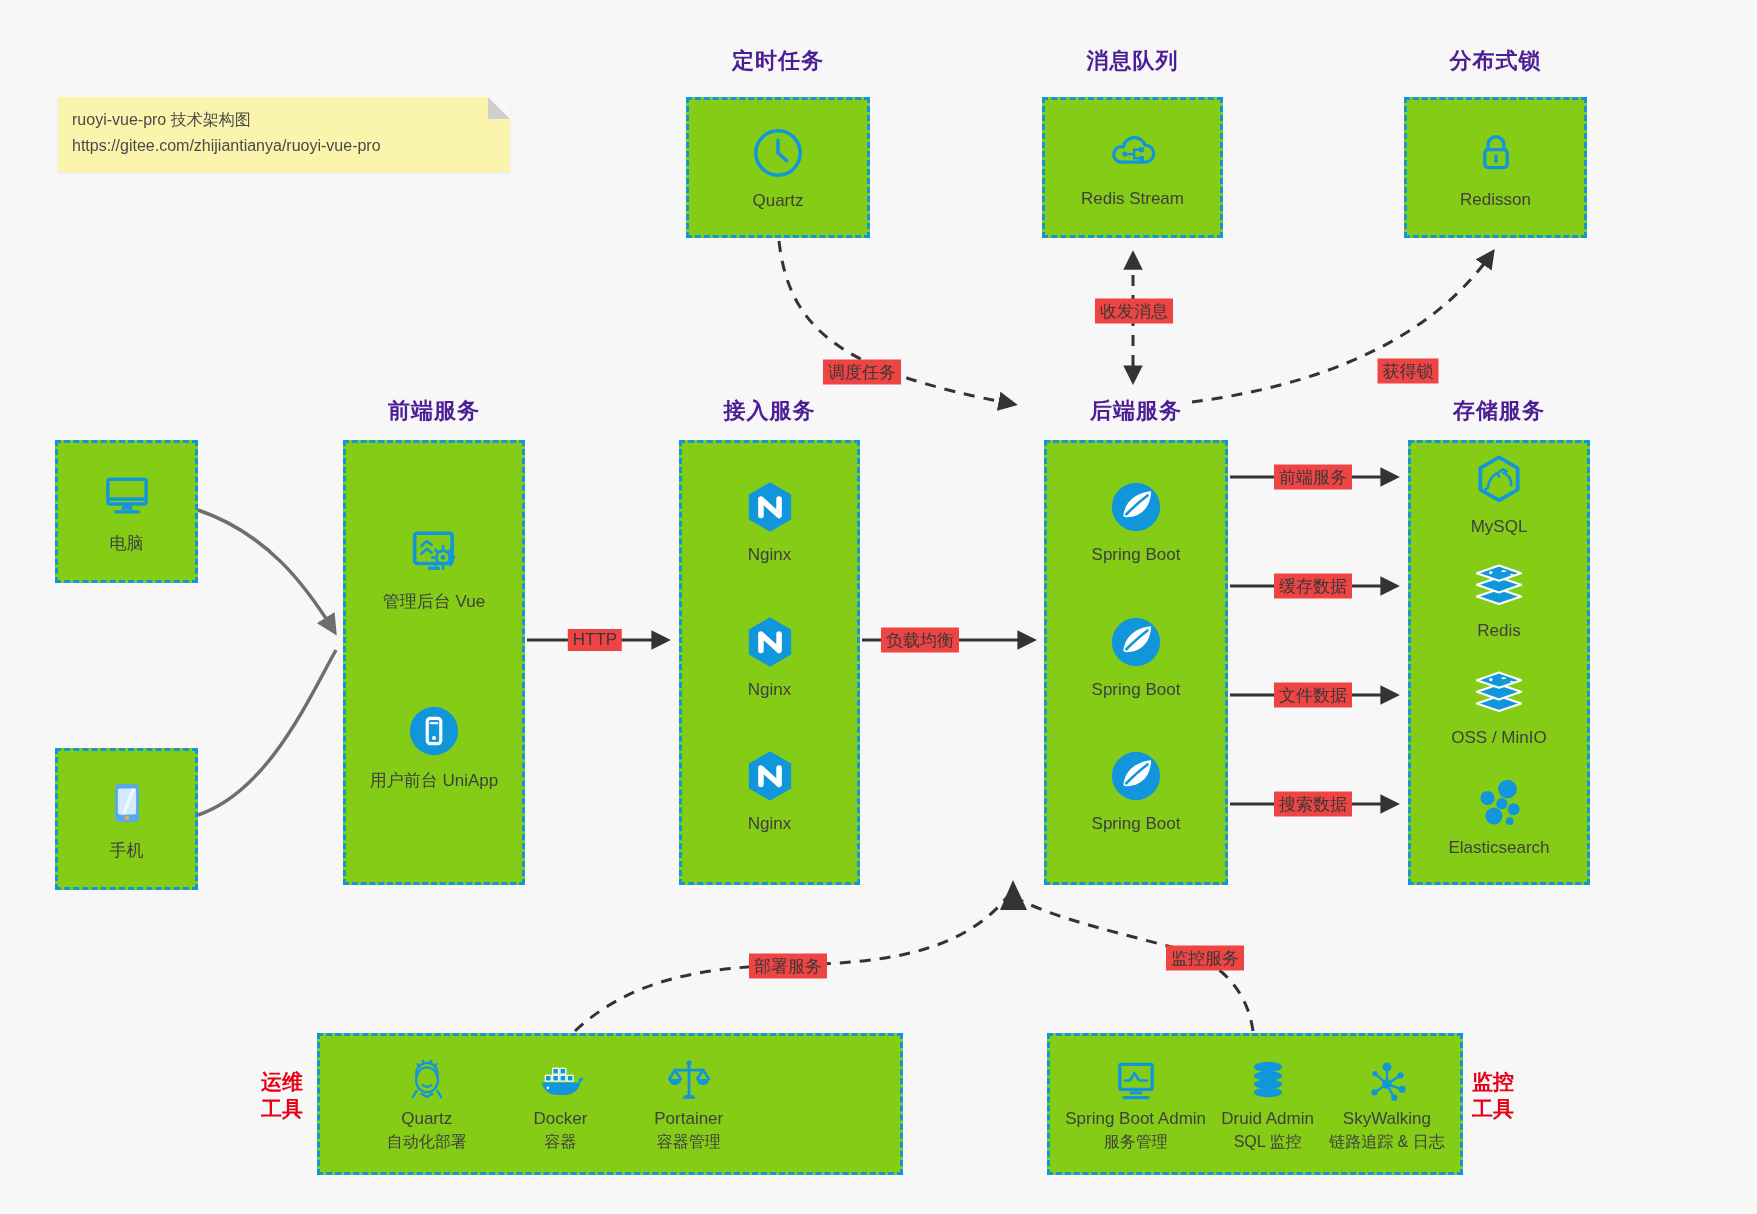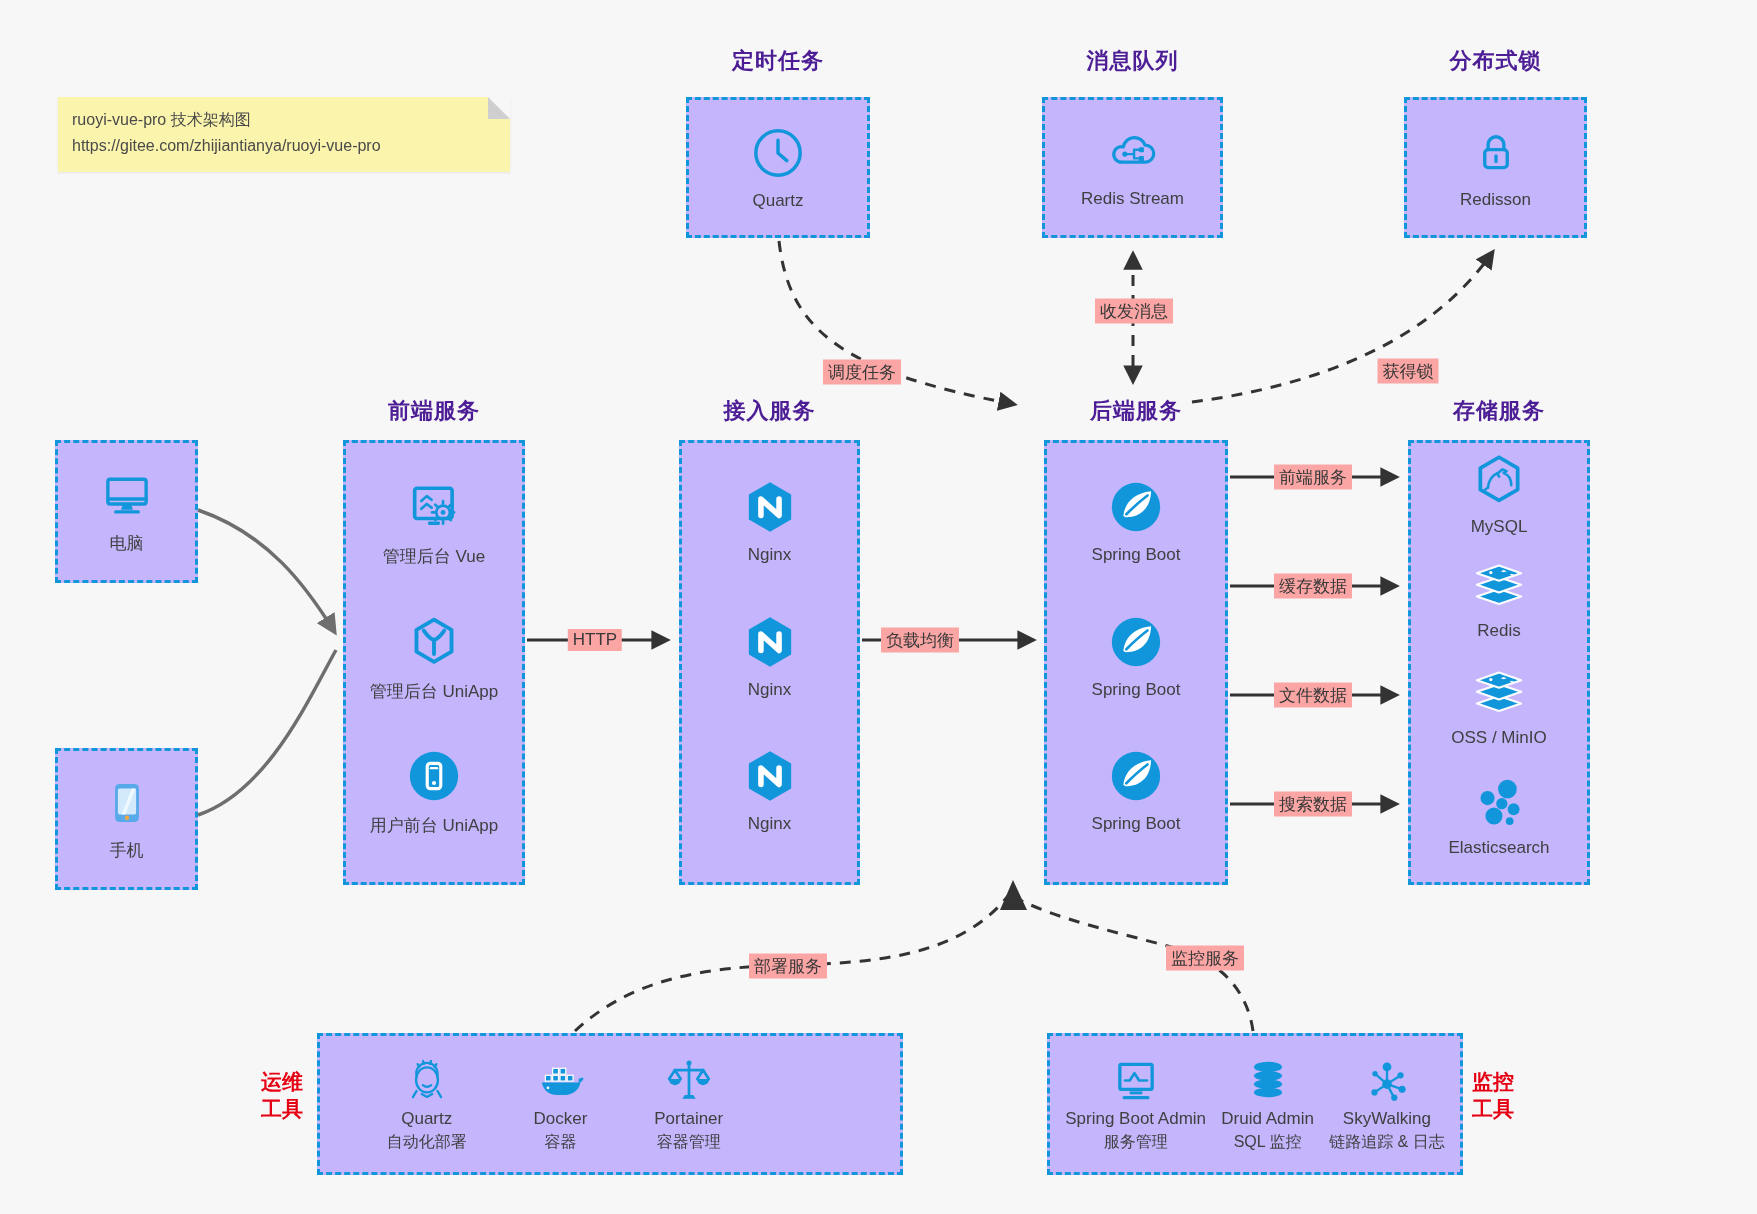--- a/index.html
+++ b/index.html
@@ -1,34 +1,34 @@
 <!DOCTYPE html>
 <html><head>
 <meta charset="utf-8">
 <style>
   html,body{margin:0;padding:0;background:#f7f7f7;}
   .canvas{position:relative;width:1757px;height:1214px;background:#f7f7f7;
           font-family:"Liberation Sans",sans-serif;overflow:hidden;}
-  .dashed-box{position:absolute;border:3px dashed #1296db;background:#c4b5fd;box-sizing:border-box;z-index:1;text-align:right;}
+  .dashed-box{position:absolute;border:3px dashed #1296db;background:#84cc16;box-sizing:border-box;z-index:1;text-align:right;}
   .top-box,.client-box{display:flex;flex-direction:column;align-items:center;justify-content:center;gap:10px;}
   .col-box{display:flex;flex-direction:column;align-items:center;justify-content:space-evenly;}
   .row-box{display:flex;align-items:center;justify-content:space-evenly;}
   .group-title{position:absolute;color:#4c1d95;font-weight:bold;font-size:22px;text-align:center;
                letter-spacing:1px;z-index:2;white-space:nowrap;}
   .side-title{position:absolute;color:#e60013;font-weight:bold;font-size:21px;line-height:27px;z-index:2;}
   .node{display:flex;flex-direction:column;align-items:center;gap:9px;}
   .col-node{height:100px;justify-content:flex-start;}
   .node-label{font-size:17px;color:#404040;white-space:nowrap;}
   .bottom-node{display:flex;flex-direction:column;align-items:center;gap:3px;}
   .bottom-name{font-size:17px;color:#404040;white-space:nowrap;}
   .bottom-desc{font-size:16px;color:#404040;white-space:nowrap;}
   .icon svg{display:block;}
   .connectors{position:absolute;left:0;top:0;z-index:3;pointer-events:none;}
   .edge-label{position:absolute;transform:translate(-50%,-50%);font-size:17px;color:#383838;
-              background:#fca5a5;padding:1px 5px;white-space:nowrap;z-index:4;}
+              background:#ef4444;padding:1px 5px;white-space:nowrap;z-index:4;}
   .note{position:absolute;left:58px;top:97px;width:452px;height:75px;background:#fbf4ac;
         box-sizing:border-box;padding:10px 14px;font-size:16px;line-height:1.6;color:#4a4a4a;z-index:2;
         box-shadow:0 1px 2px rgba(0,0,0,.08);}
   .note-fold{position:absolute;right:0;top:0;width:0;height:0;
              border-style:solid;border-width:0 22px 22px 0;border-color:#f7f7f7 #f7f7f7 #cfcfcf #cfcfcf;}
   .st{stroke:#1296db;stroke-width:3;fill:none;stroke-linecap:round;stroke-linejoin:round}
   .st32{stroke:#1296db;stroke-width:3.2;fill:none;stroke-linecap:round;stroke-linejoin:round}
   .st2{stroke:#1296db;stroke-width:2.2;fill:none;stroke-linecap:round;stroke-linejoin:round}
   .st2b{stroke:#1296db;stroke-width:2.6;fill:none;stroke-linecap:round;stroke-linejoin:round}
   .fb{fill:#1296db}
@@ -144,29 +144,20 @@
           <circle class="fb" cx="31.5" cy="28.5" r="2"></circle>
           <path class="st2" d="M31.5 21.2v-2 M31.5 37.8v-2 M24.4 28.5h-2 M40.6 28.5h-2 M26.6 23.6l-1.5-1.5 M37.9 34.9l-1.5-1.5 M26.6 33.4l-1.5 1.5 M37.9 22.1l-1.5 1.5"></path>
           <rect class="fb" x="19" y="36" width="10" height="2.8" rx="1.2"></rect>
         </svg>
       </span>
       <span class="node-label">管理后台 Vue</span>
     </div>
     <div class="node col-node">
       <span class="icon">
         <svg width="58" height="58" viewBox="0 0 48 48">
-          <path class="st32" d="M24 5.5 38.5 14v18L24 40.5 9.5 32V14z"></path>
-          <path class="st32" d="M15.5 14.5c3.5 5 6 7 8.5 7.8 2.5-.8 5-2.8 8.5-7.8 M24 22.3V34"></path>
-        </svg>
-      </span>
-      <span class="node-label">管理后台 UniApp</span>
-    </div>
-    <div class="node col-node">
-      <span class="icon">
-        <svg width="58" height="58" viewBox="0 0 48 48">
           <circle cx="24" cy="24" r="20" fill="#1296db"></circle>
           <rect x="18.4" y="13.5" width="11.2" height="21" rx="2.6" fill="none" stroke="#ffffff" stroke-width="2.6"></rect>
           <path d="M21.5 17.5h5" stroke="#ffffff" stroke-width="2" stroke-linecap="round"></path>
           <circle cx="24" cy="29.8" r="1.7" fill="#ffffff"></circle>
         </svg>
       </span>
       <span class="node-label">用户前台 UniApp</span>
     </div>
   </div>
 

